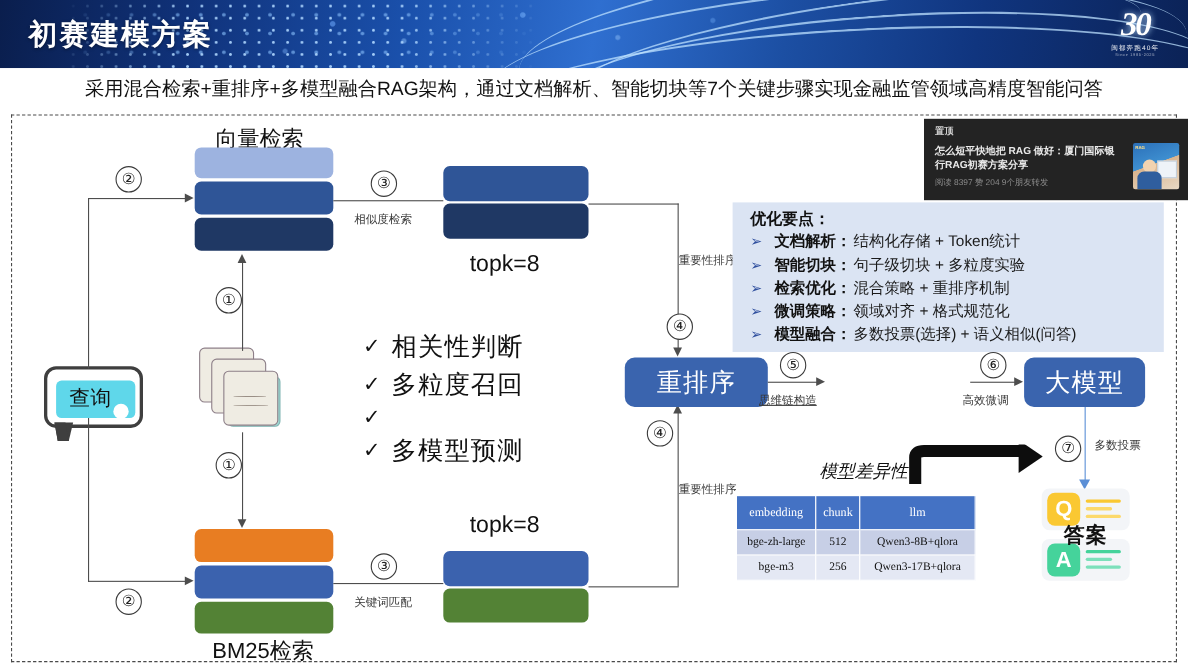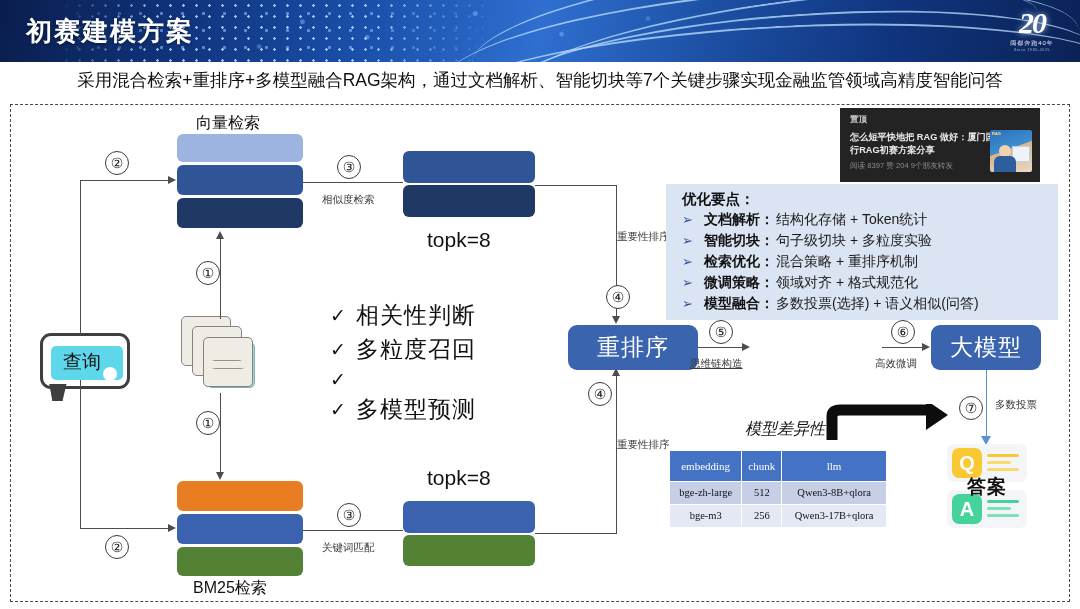--- a/index.html
+++ b/index.html
@@ -115,21 +115,21 @@
   .opt-row{position:absolute;left:16px;display:flex;align-items:baseline;font-size:14px;}
   .opt-ar{width:22px;color:#2f4f9e;font-size:13px;}
   .opt-k{font-weight:bold;color:#111;margin-right:2px;white-space:nowrap;}
   .opt-v{color:#1a1a1a;white-space:nowrap;}
 
   
   .stage{position:absolute;background:#3a64ae;border-radius:9px;color:#fff;
     display:flex;align-items:center;justify-content:center;font-size:23px;letter-spacing:1px;text-align:right;}
 
   
-  .wx{position:absolute;left:840px;top:108px;width:200px;height:74px;background:#232323;
+  .wx{position:absolute;left:840px;top:108px;width:240px;height:74px;background:#232323;
     padding:0;overflow:hidden;}
   .wx-top{position:absolute;left:10px;top:6px;font-size:8.5px;color:#cfcfcf;font-weight:bold;}
   .wx-title{position:absolute;left:10px;top:23px;width:168px;font-size:9.2px;color:#eaeaea;
     font-weight:bold;line-height:13px;}
   .wx-stats{position:absolute;left:10px;top:53px;font-size:7.6px;color:#8c8c8c;}
   .wx-thumb{position:absolute;right:8px;top:22px;width:42px;height:42px;border-radius:2px;
     background:linear-gradient(160deg,#2b6fb8 0%,#3e8fd0 45%,#d9b48f 46%,#e8d9c4 100%);
     overflow:hidden;}
   .wx-thumb .h{position:absolute;left:2px;top:1px;font-size:4px;color:#ffe08a;font-weight:bold;}
   .wx-thumb .face{position:absolute;left:9px;top:15px;width:12px;height:12px;border-radius:50%;
@@ -157,37 +157,37 @@
   
   .ansbox{position:absolute;left:947px;top:444px;width:80px;height:86px;}
   .ans-card{position:absolute;left:0;width:80px;height:38px;background:#f3f5f8;border-radius:7px;}
   .ans-chip{position:absolute;left:5px;top:4px;width:30px;height:30px;border-radius:7px;
     color:#fff;font-size:20px;font-weight:bold;display:flex;align-items:center;justify-content:center;}
   .ans-line{position:absolute;height:3px;border-radius:2px;}
   .ans-txt{position:absolute;left:2px;top:30px;width:76px;text-align:center;font-size:19px;
     font-weight:bold;color:#111;letter-spacing:1px;}
 
   .topk{position:absolute;font-size:21px;color:#111;}
-  .sec-cap{position:absolute;font-size:16px;color:#111;}
+  .sec-cap{position:absolute;font-size:20px;color:#111;}
 </style>
 </head>
 <body>
 
 <div class="slide">
 
   <div class="banner">
     <div class="speckle"></div>
     <div class="swoosh sw1"></div>
     <div class="swoosh sw5"></div>
     <div class="swoosh sw2"></div>
     <div class="swoosh sw3"></div>
     <div class="swoosh sw4"></div>
     <div class="banner-title">初赛建模方案</div>
     <div class="logo">
-      <div class="mark">20</div>
+      <div class="mark">30</div>
       <div class="sub">闽都奔跑40年</div>
       <div class="sub2">Since 1985-2025</div>
     </div>
   </div>
 
   <div class="subtitle">采用混合检索+重排序+多模型融合RAG架构，通过文档解析、智能切块等7个关键步骤实现金融监管领域高精度智能问答</div>
 
   <div class="content"></div>
 
   <div class="sec-cap" style="left:196px;top:113px;">向量检索</div>

